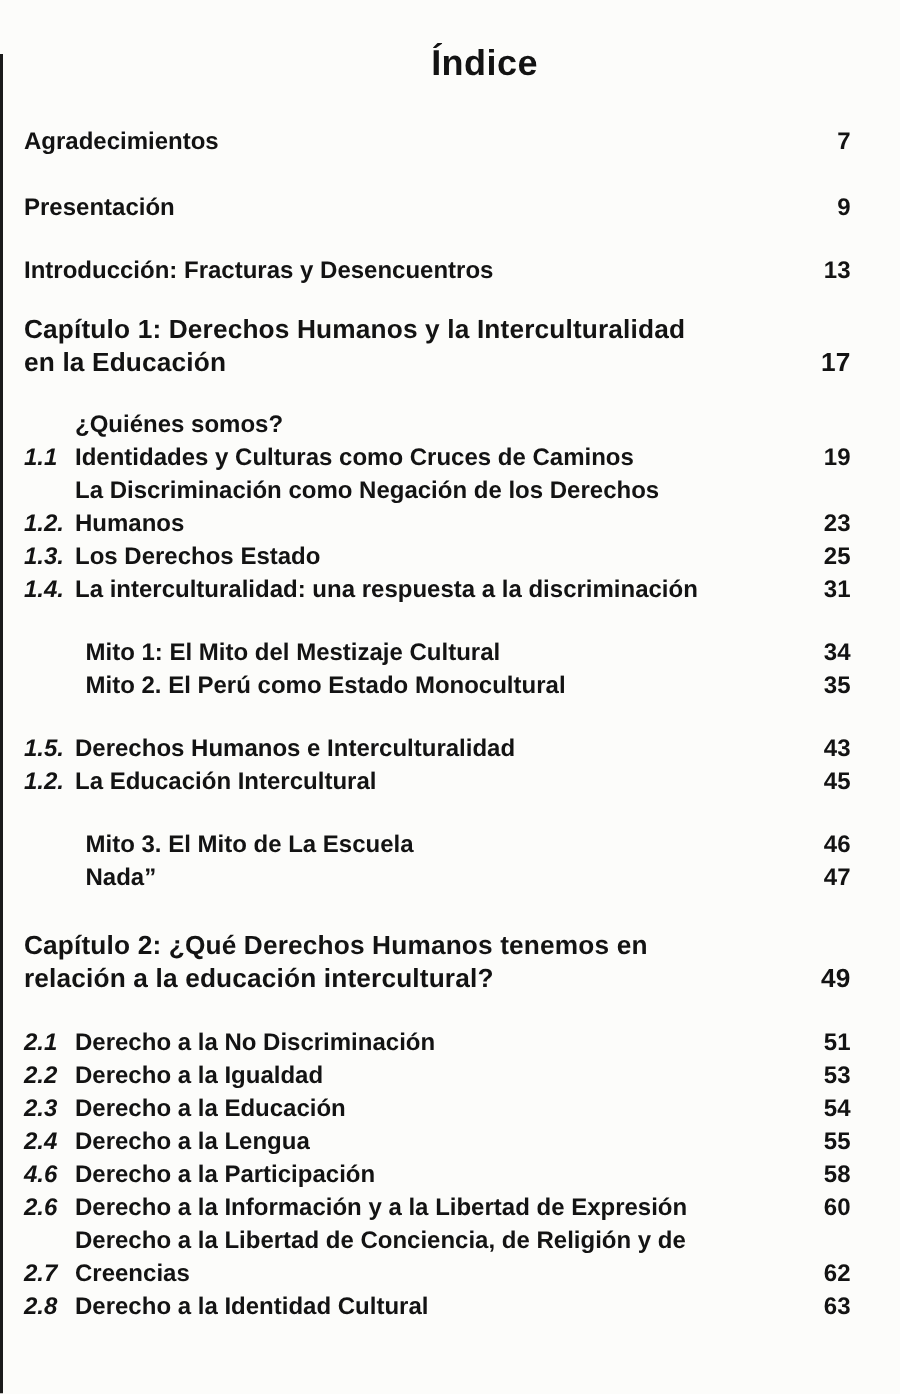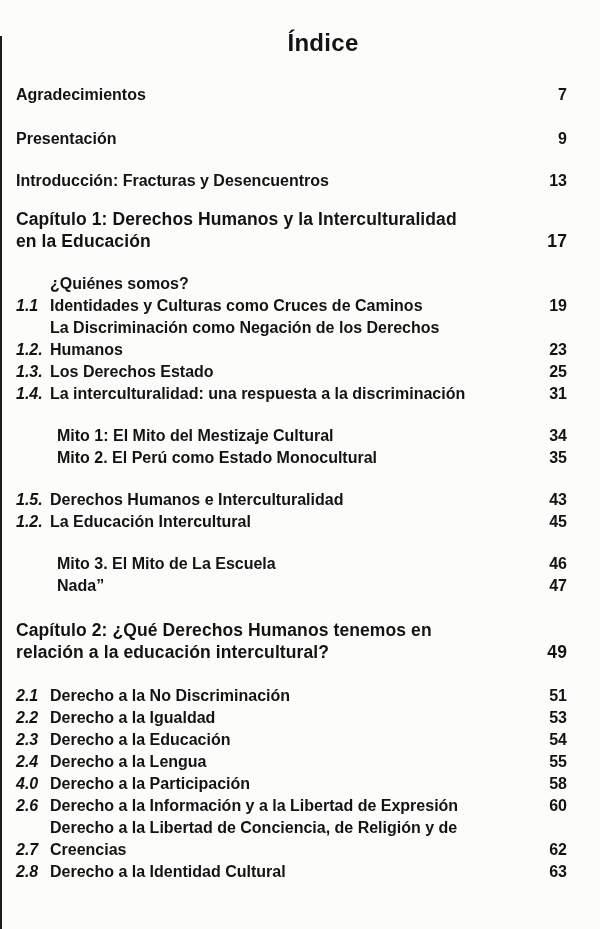--- a/index.html
+++ b/index.html
@@ -223,21 +223,21 @@
 
   <div class="row item">
     <div class="num">2.4</div>
     <div class="text">
         <div class="line">Derecho a la Lengua</div>
       </div>
     <div class="pg">55</div>
   </div>
 
   <div class="row item">
-    <div class="num">4.0</div>
+    <div class="num">4.6</div>
     <div class="text">
         <div class="line">Derecho a la Participación</div>
       </div>
     <div class="pg">58</div>
   </div>
 
   <div class="row item">
     <div class="num">2.6</div>
     <div class="text">
         <div class="line">Derecho a la Información y a la Libertad de Expresión</div>

